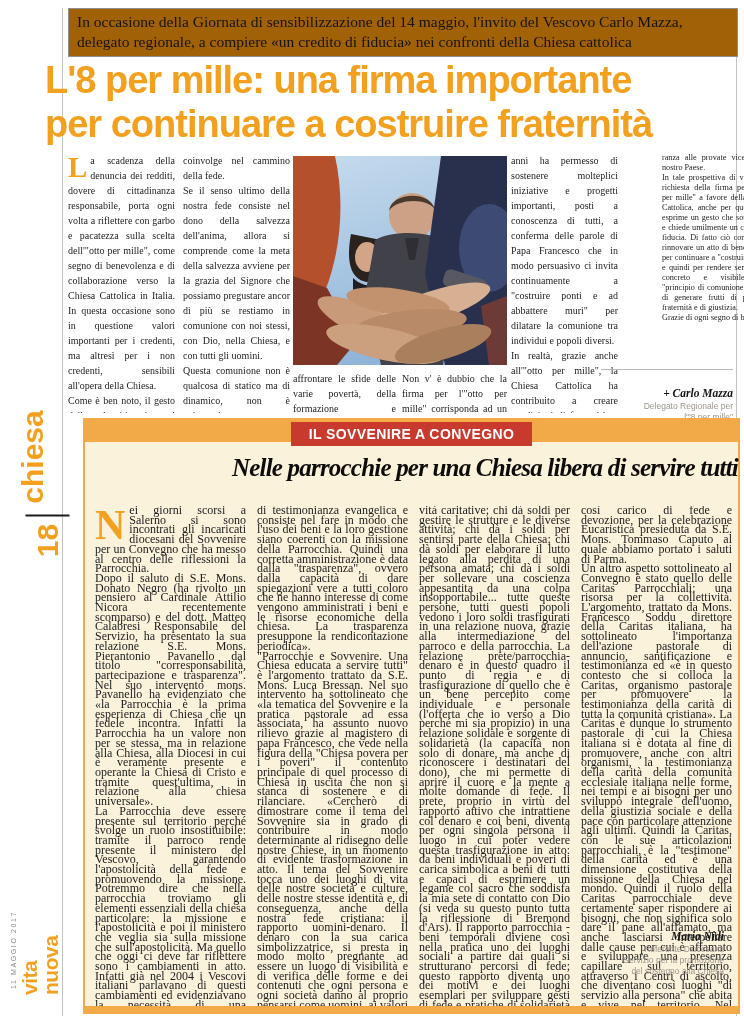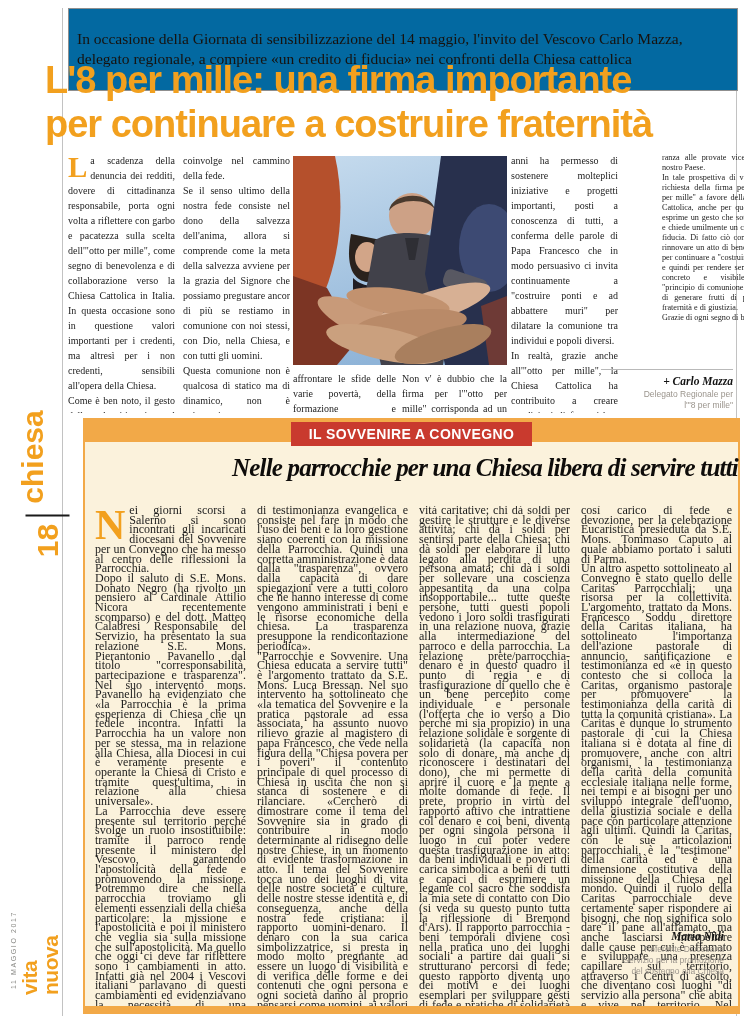--- a/index.html
+++ b/index.html
@@ -2,40 +2,40 @@
 <html><head>
 <meta charset="utf-8">
 <style>
   html,body{margin:0;padding:0;background:#ffffff;}
   .page{position:relative;width:744px;height:1024px;background:#ffffff;overflow:hidden;
         font-family:"Liberation Serif", serif;}
   .abs{position:absolute;}
   .vrule{position:absolute;width:1px;background:#c2c2c2;}
   
   .kicker{left:68px;top:8px;width:652px;height:41px;border:1px solid #8f8f8f;
-          background:#0369a1;padding:20px 8px;font-size:15.5px;line-height:20px;color:#17120e;}
+          background:#a16207;padding:3px 8px;font-size:15.5px;line-height:20px;color:#17120e;}
   
   .headline1{left:45px;top:58px;width:676px;height:92px;color:#F2A01E;
              font-family:"Liberation Sans", sans-serif;font-weight:bold;
              font-size:38px;letter-spacing:-1px;line-height:44px;white-space:nowrap;}
   
   .ncol{position:absolute;text-align:justify;white-space:pre-line;overflow:hidden;
         color:#1c1c1c;}
   .a1{font-size:10px;line-height:15px;}
   .a1c6{font-size:8.2px;line-height:10px;}
   .dropcapL::first-letter{float:left;font-size:29px;line-height:24px;padding:2px 3px 0 0;
         color:#F2A01E;font-weight:bold;font-family:"Liberation Serif", serif;}
   .dropcapN::first-letter{float:left;font-size:42px;line-height:34px;padding:2px 4px 0 0;
         color:#F2A01E;font-weight:bold;}
   .photo{left:293px;top:156px;width:214px;height:209px;overflow:hidden;}
   .sig{text-align:right;font-family:"Liberation Sans", sans-serif;}
   .sig .name{font-family:"Liberation Serif", serif;font-weight:bold;font-style:italic;
              font-size:11.5px;color:#141414;margin-bottom:2px;}
   .sig .role{font-size:8.5px;line-height:11px;color:#9a948c;}
-  .sig1{left:601px;top:369px;width:132px;border-top:1px solid #b9b9b9;padding-top:5px;}
+  .sig1{left:601px;top:369px;width:132px;border-top:1px solid #b9b9b9;padding-top:17px;}
   
   .panel{left:83px;top:418px;width:657px;height:596px;background:#FBF2DC;
          border-left:2px solid #F2A948;border-right:2px solid #F2A948;
          border-bottom:8px solid #F2A948;box-sizing:border-box;}
   .band{position:absolute;left:0;top:0;width:100%;height:24px;background:#F2A948;text-align:center;}
   .banner{display:inline-block;margin-top:4px;background:#C93A2E;color:#ffffff;
           font-family:"Liberation Sans", sans-serif;font-weight:bold;font-size:14px;
           line-height:24px;padding:0 18px;letter-spacing:.4px;}
   .headline2{position:absolute;left:0;top:36px;width:100%;text-align:right;
              font-weight:bold;font-style:italic;font-size:25px;letter-spacing:-0.8px;

